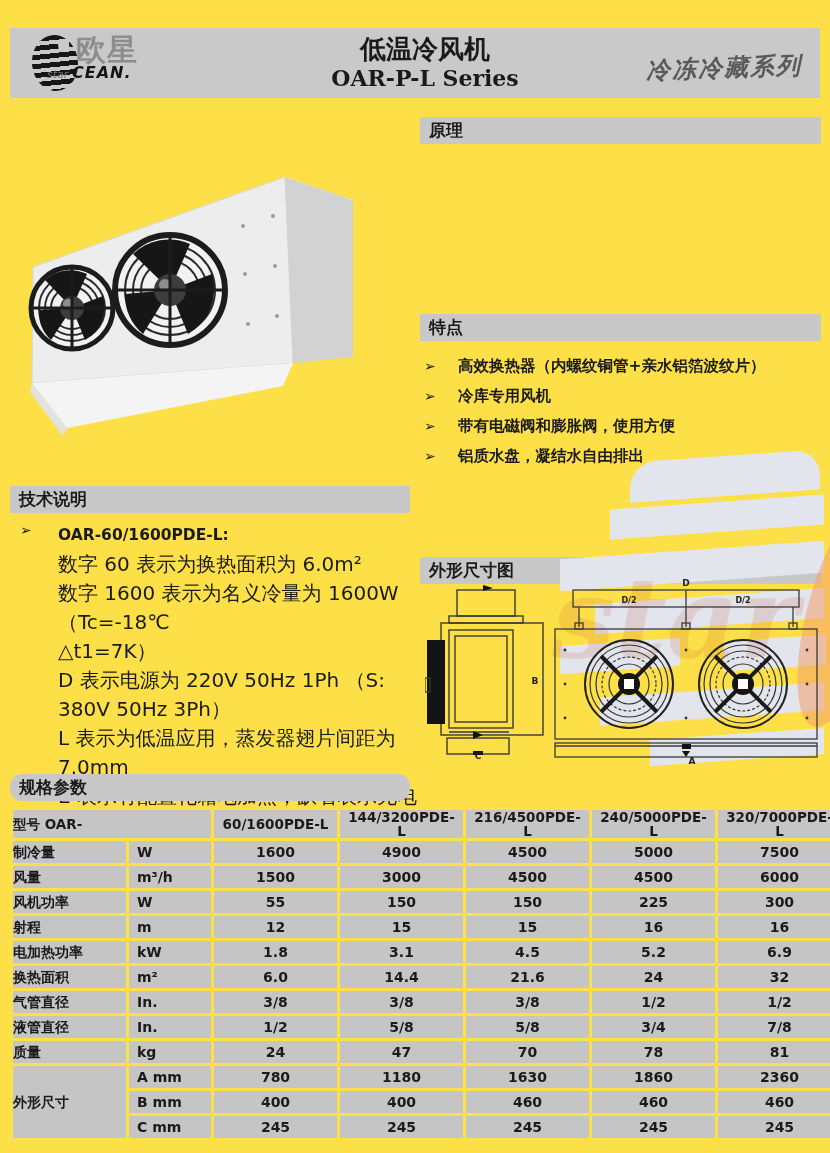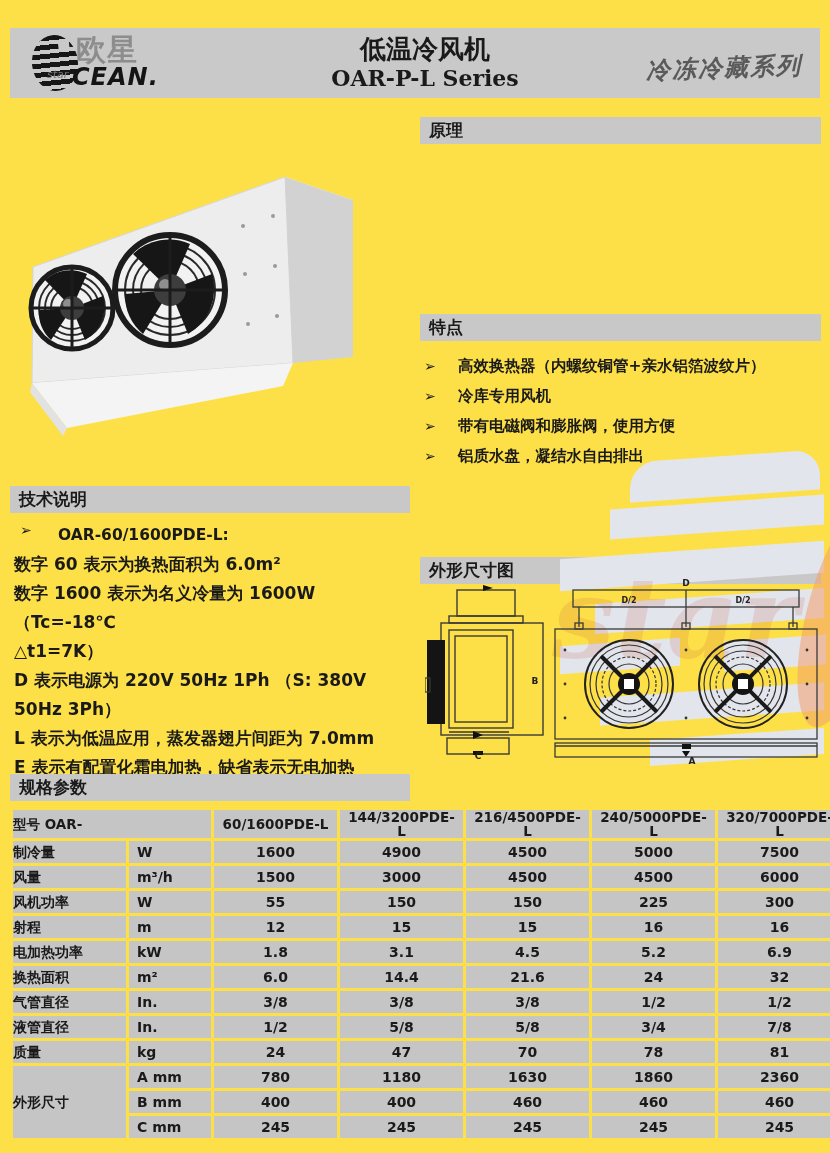--- a/index.html
+++ b/index.html
@@ -8,21 +8,21 @@
 
   
   .header-bar{position:absolute;left:10px;top:28px;width:810px;height:70px;background:#c9c9c9;}
   .logo{position:absolute;left:22px;top:4px;width:150px;height:62px;}
   .logo-o{position:absolute;left:0;top:3px;width:46px;height:56px;border-radius:50%;
           background:repeating-linear-gradient(180deg,#161616 0 5px,#c9c9c9 5px 9px);
           transform:rotate(-6deg);}
   .logo-o::after{content:"";position:absolute;right:7px;top:7px;width:11px;height:9px;background:#c9c9c9;}
   .logo-cn{position:absolute;left:44px;top:-2px;font-size:30px;font-weight:700;color:#8d8d8d;letter-spacing:1px;}
   .logo-star{position:absolute;left:15px;top:36px;font-size:11px;font-style:italic;color:#777;}
-  .logo-en{position:absolute;left:40px;top:31px;font-size:24px;font-weight:800;font-style:italic;color:#141414;letter-spacing:1px;}
+  .logo-en{position:absolute;left:40px;top:31px;font-size:16px;font-weight:800;font-style:italic;color:#141414;letter-spacing:1px;}
   .title-wrap{position:absolute;left:0;top:6px;width:830px;text-align:center;}
   .title-cn{font-size:26px;font-weight:700;line-height:30px;}
   .title-en{font-size:22px;font-weight:700;line-height:28px;font-family:"DejaVu Serif","Liberation Serif",serif;}
   .series-cal{position:absolute;right:18px;top:24px;font-size:24px;font-weight:700;font-style:italic;
               font-family:"DejaVu Serif","Liberation Serif",serif;color:#5a5a5a;letter-spacing:2px;
               transform:rotate(-2deg);}
 
   
   .bar{position:absolute;height:27px;background:#c8c8c8;font-size:17px;font-weight:700;
        line-height:27px;padding-left:9px;box-sizing:border-box;}
@@ -31,21 +31,21 @@
   .principle-body{position:absolute;left:420px;top:150px;width:404px;font-size:15.5px;font-weight:700;
                   line-height:28px;text-indent:2em;text-align:justify;}
   .features-list{position:absolute;left:424px;top:351px;width:400px;margin:0;padding:0;list-style:none;}
   .features-list li{display:flex;gap:18px;font-size:15.5px;font-weight:700;line-height:30px;}
   .blt{flex:0 0 16px;font-size:14px;}
 
   
   .tech-block{position:absolute;left:14px;top:521px;width:404px;}
   .tech-bullet{position:absolute;left:6px;top:1px;font-size:14px;font-weight:700;}
   .tech-heading{margin-left:44px;font-size:15.5px;font-weight:700;line-height:29px;}
-  .tech-lines div{font-size:17px;font-weight:700;line-height:29px;}
+  .tech-lines div{margin-left:44px;font-size:20px;font-weight:400;line-height:29px;}
 
   
   .wm{position:absolute;background:#e3e5ec;transform:skewY(-4deg);z-index:0;}
   .wm-round{border-radius:26px 26px 0 0;}
   .wm-star{position:absolute;left:552px;top:552px;width:280px;z-index:0;
            font-family:"DejaVu Serif","Liberation Serif",serif;font-style:italic;font-weight:700;
            font-size:112px;color:rgba(196,78,56,0.16);}
   .wm-orange{position:absolute;left:806px;top:505px;width:70px;height:225px;border-radius:50%;
              background:rgba(242,158,108,0.55);transform:rotate(14deg);z-index:0;}
 
@@ -242,21 +242,21 @@
         <circle cx="264" cy="143" r="1.4"></circle>
     </g>
     <rect x="139" y="169" width="9" height="5" fill="#111"></rect>
     <path d="M139 176 l4 6 4 -6 z" fill="#111"></path>
     <text x="143" y="11" font-size="9" text-anchor="middle">D</text>
     <text x="86" y="28" font-size="8" text-anchor="middle">D/2</text>
     <text x="200" y="28" font-size="8" text-anchor="middle">D/2</text>
     <text x="149" y="189" font-size="9" text-anchor="middle">A</text>
   </svg>
 
-  <div class="bar" style="left:10px;top:774px;width:400px;">规格参数</div>
+  <div class="bar" style="left:10px;top:774px;width:400px;border-radius:12px;">规格参数</div>
   <table class="spec-table">
     <colgroup>
       <col style="width:113px">
         <col style="width:82px">
       <col style="width:123px">
         <col style="width:123px">
         <col style="width:123px">
       <col style="width:123px">
         <col style="width:123px">
     </colgroup>

